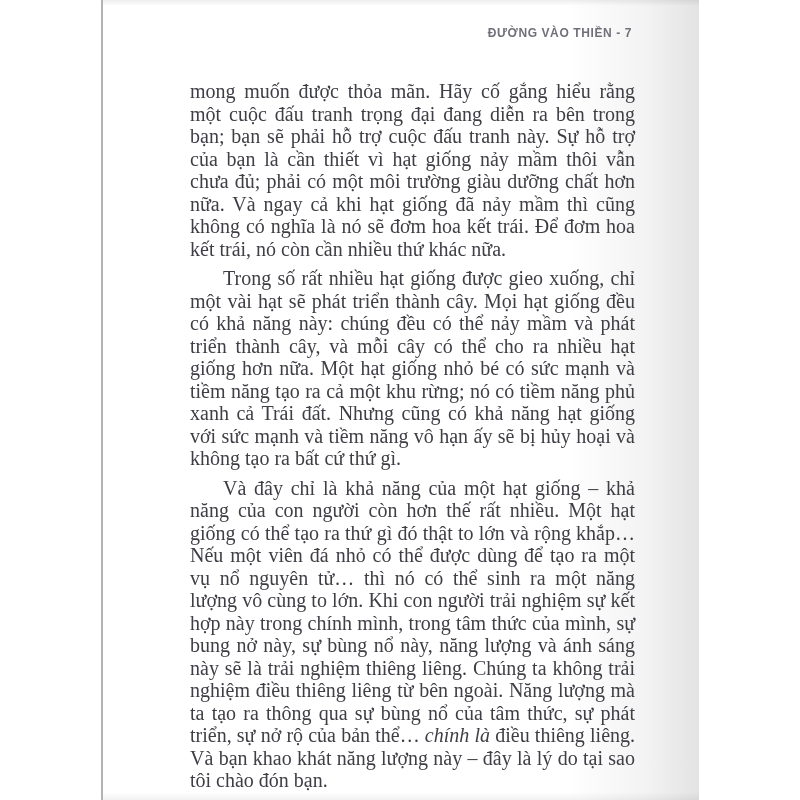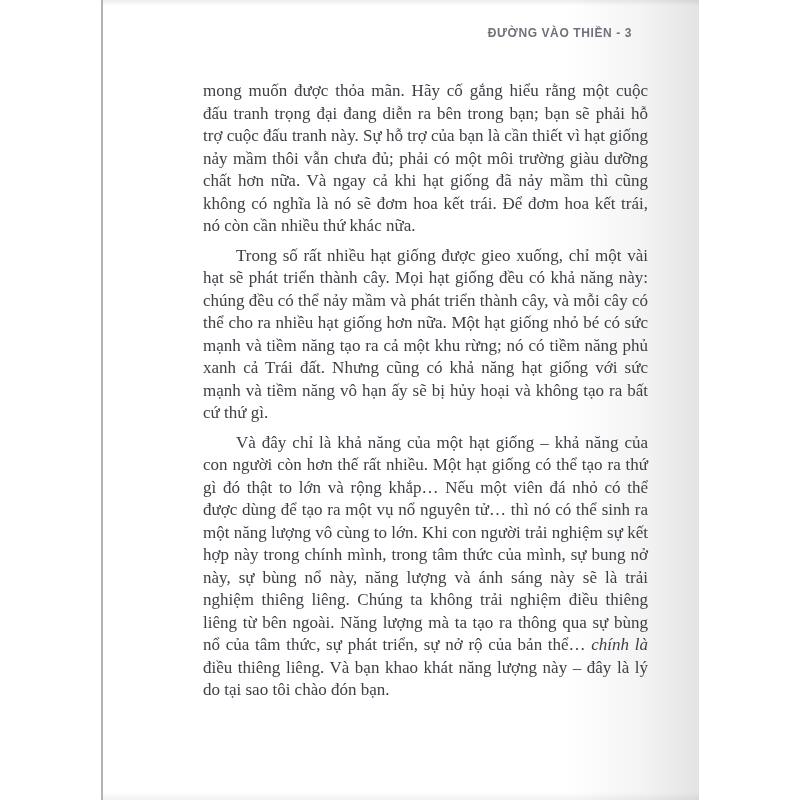--- a/index.html
+++ b/index.html
@@ -40,42 +40,42 @@
     top:26px;right:67px;
     font-family:"Liberation Sans","DejaVu Sans",sans-serif;
     font-size:12px;
     font-weight:bold;
     letter-spacing:0.6px;
     color:var(--header-color);
     white-space:nowrap;
   }
   .text-block{
     position:absolute;
-    left:100px;top:80px;
+    left:87px;top:80px;
     width:445px;
     color:var(--text-color);
-    font-size:17px;
+    font-size:20px;
     line-height:22.5px;
     text-align:justify;
   }
   .text-block p{
     margin:0 0 7px 0;
     padding:0;
   }
   .text-block p.indent{
     text-indent:33px;
   }
   .text-block em{
   }
 </style>
 </head>
 <body>
 
 <div class="scene">
   <div class="page">
-    <div class="running-header">ĐƯỜNG VÀO THIỀN -  3</div>
+    <div class="running-header">ĐƯỜNG VÀO THIỀN -  7</div>
     <div class="text-block">
         <p><span>mong muốn được thỏa mãn. Hãy cố gắng hiểu rằng một cuộc đấu tranh trọng đại đang diễn ra bên trong bạn; bạn sẽ phải hỗ trợ cuộc đấu tranh này. Sự hỗ trợ của bạn là cần thiết vì hạt giống nảy mầm thôi vẫn chưa đủ; phải có một môi trường giàu dưỡng chất hơn nữa. Và ngay cả khi hạt giống đã nảy mầm thì cũng không có nghĩa là nó sẽ đơm hoa kết trái. Để đơm hoa kết trái, nó còn cần nhiều thứ khác nữa.</span></p>
         <p class="indent"><span>Trong số rất nhiều hạt giống được gieo xuống, chỉ một vài hạt sẽ phát triển thành cây. Mọi hạt giống đều có khả năng này: chúng đều có thể nảy mầm và phát triển thành cây, và mỗi cây có thể cho ra nhiều hạt giống hơn nữa. Một hạt giống nhỏ bé có sức mạnh và tiềm năng tạo ra cả một khu rừng; nó có tiềm năng phủ xanh cả Trái đất. Nhưng cũng có khả năng hạt giống với sức mạnh và tiềm năng vô hạn ấy sẽ bị hủy hoại và không tạo ra bất cứ thứ gì.</span></p>
         <p class="indent"><span>Và đây chỉ là khả năng của một hạt giống – khả năng của con người còn hơn thế rất nhiều. Một hạt giống có thể tạo ra thứ gì đó thật to lớn và rộng khắp… Nếu một viên đá nhỏ có thể được dùng để tạo ra một vụ nổ nguyên tử… thì nó có thể sinh ra một năng lượng vô cùng to lớn. Khi con người trải nghiệm sự kết hợp này trong chính mình, trong tâm thức của mình, sự bung nở này, sự bùng nổ này, năng lượng và ánh sáng này sẽ là trải nghiệm thiêng liêng. Chúng ta không trải nghiệm điều thiêng liêng từ bên ngoài. Năng lượng mà ta tạo ra thông qua sự bùng nổ của tâm thức, sự phát triển, sự nở rộ của bản thể… </span><em>chính là</em><span> điều thiêng liêng. Và bạn khao khát năng lượng này – đây là lý do tại sao tôi chào đón bạn.</span></p>
       </div>
   </div>
 </div>
 
 </body></html>

